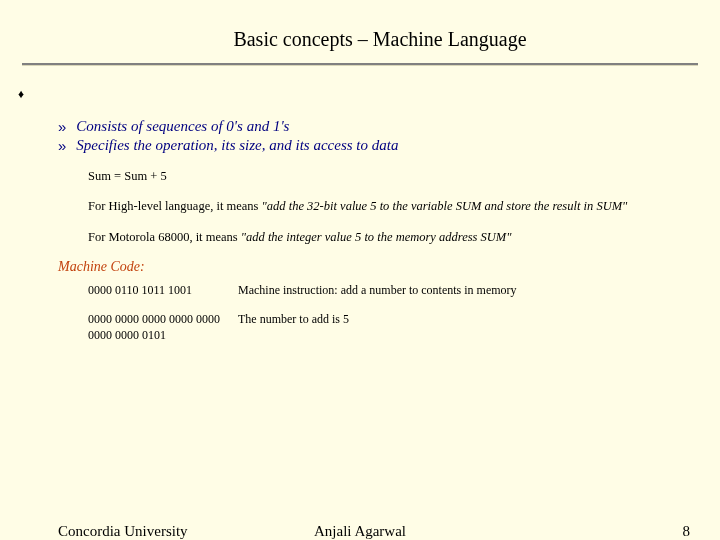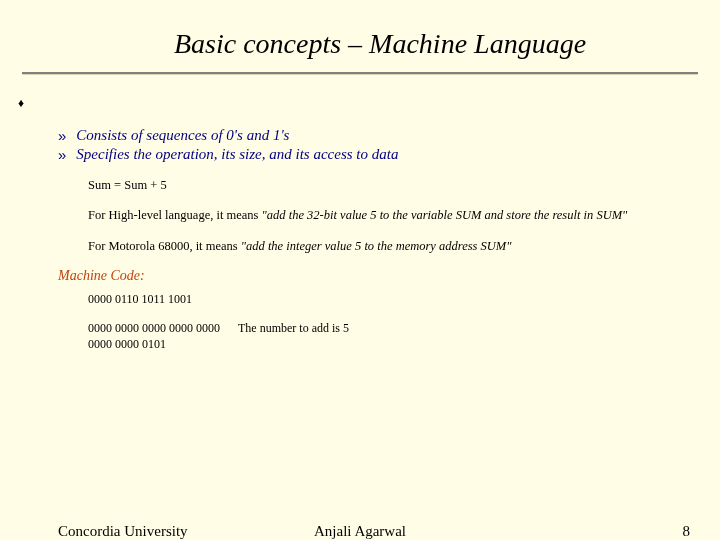--- a/index.html
+++ b/index.html
@@ -4,22 +4,21 @@
 <style>
   * { margin: 0; padding: 0; box-sizing: border-box; }
   html, body { width: 720px; height: 540px; overflow: hidden; }
   body {
     background: #fffde6;
     font-family: "Times New Roman", Times, serif;
     color: #000;
     position: relative;
   }
   .title {
-    font-style: italic;
-    font-size: 28px;
+    font-size: 20px;
     text-align: center;
     padding-top: 28px;
     padding-bottom: 12px;
     padding-left: 80px;
     padding-right: 40px;
   }
   .rule-dark {
     height: 2px;
     background: #808080;
     margin: 0 22px;
@@ -143,20 +142,21 @@
   <div class="row">
     <span>For Motorola 68000, it means </span><span class="italic">"add the integer value 5 to the memory address SUM"</span>
   </div>
 </div>
 
 <div class="mc-header">Machine Code:</div>
 
 <div class="mc-table">
   <div class="mc-row">
     <div class="mc-bits">0000 0110 1011 1001</div>
+    <div class="mc-desc">Machine instruction: add a number to contents in memory</div>
   </div>
   <div class="mc-row">
     <div class="mc-bits">0000 0000 0000 0000 0000 0000 0000 0101</div>
     <div class="mc-desc">The number to add is 5</div>
   </div>
 </div>
 
 <div class="footer">
   <span>Concordia University</span>
   <span class="center">Anjali Agarwal</span>

